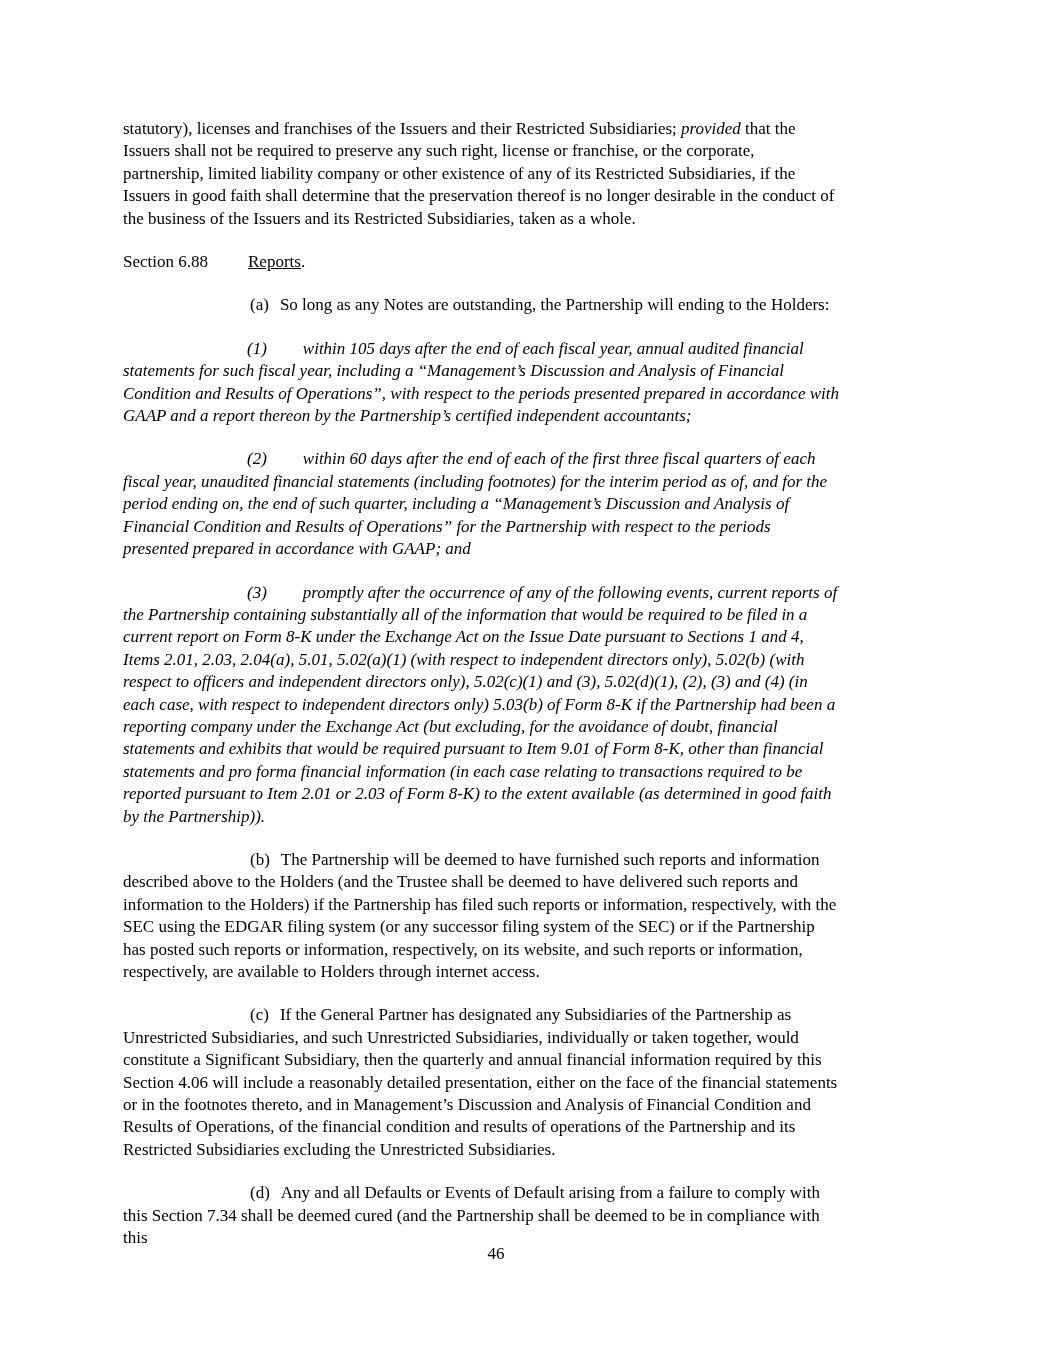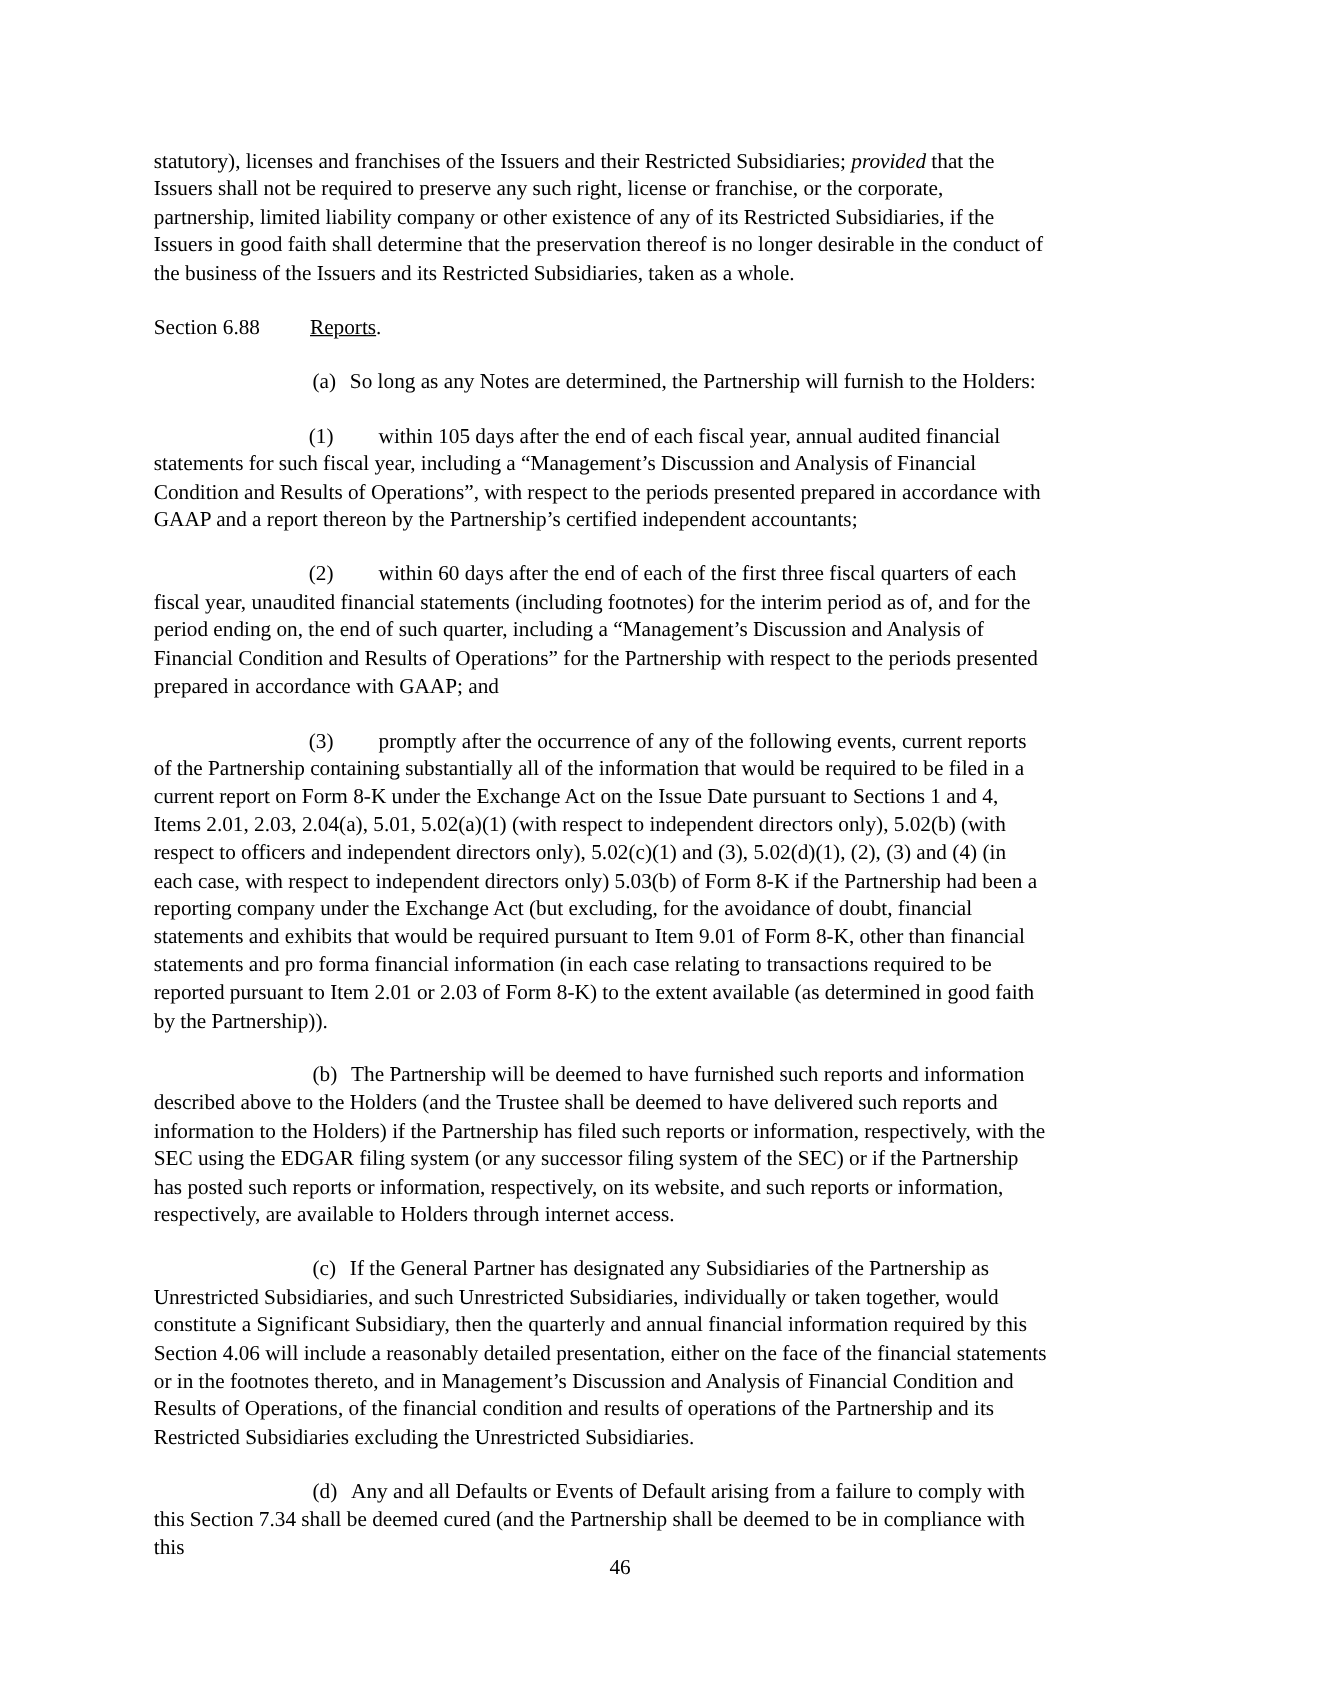--- a/index.html
+++ b/index.html
@@ -27,20 +27,21 @@
   .italic { font-style: italic; }
   .section-label {
     display: inline-block;
     width: 125px;
   }
   .section-title { text-decoration: underline; text-align: center; }
   .lettered { text-indent: 127px; }
   .numbered {
     margin-left: 63px;
     text-indent: 124px;
+    font-style: italic;
   }
   .gap-sm { display: inline-block; width: 11px; }
   .gap-lg { display: inline-block; width: 36px; }
   .page-number {
     position: absolute;
     left: 0;
     right: 0;
     top: 1243px;
     text-align: center;
     margin-left: 29px;
@@ -48,21 +49,21 @@
 </style>
 </head>
 <body>
 
 <div class="page">
 
   <p class="para"><span>statutory), licenses and franchises of the Issuers and their Restricted Subsidiaries; </span><span class="italic">provided</span><span> that the Issuers shall not be required to preserve any such right, license or franchise, or the corporate, partnership, limited liability company or other existence of any of its Restricted Subsidiaries, if the Issuers in good faith shall determine that the preservation thereof is no longer desirable in the conduct of the business of the Issuers and its Restricted Subsidiaries, taken as a whole.</span></p>
 
   <p class="para"><span class="section-label">Section 6.88</span><span class="section-title">Reports</span><span>.</span></p>
 
-  <p class="para lettered"><span>(a)</span><span class="gap-sm"></span><span>So long as any Notes are determined, the Partnership will furnish to the Holders:</span></p>
+  <p class="para lettered"><span>(a)</span><span class="gap-sm"></span><span>So long as any Notes are outstanding, the Partnership will ending to the Holders:</span></p>
 
   <p class="para numbered"><span>(1)</span><span class="gap-lg"></span><span>within 105 days after the end of each fiscal year, annual audited financial statements for such fiscal year, including a “Management’s Discussion and Analysis of Financial Condition and Results of Operations”, with respect to the periods presented prepared in accordance with GAAP and a report thereon by the Partnership’s certified independent accountants;</span></p>
 
   <p class="para numbered"><span>(2)</span><span class="gap-lg"></span><span>within 60 days after the end of each of the first three fiscal quarters of each fiscal year, unaudited financial statements (including footnotes) for the interim period as of, and for the period ending on, the end of such quarter, including a “Management’s Discussion and Analysis of Financial Condition and Results of Operations” for the Partnership with respect to the periods presented prepared in accordance with GAAP; and</span></p>
 
   <p class="para numbered"><span>(3)</span><span class="gap-lg"></span><span>promptly after the occurrence of any of the following events, current reports of the Partnership containing substantially all of the information that would be required to be filed in a current report on Form 8-K under the Exchange Act on the Issue Date pursuant to Sections 1 and 4, Items 2.01, 2.03, 2.04(a), 5.01, 5.02(a)(1) (with respect to independent directors only), 5.02(b) (with respect to officers and independent directors only), 5.02(c)(1) and (3), 5.02(d)(1), (2), (3) and (4) (in each case, with respect to independent directors only) 5.03(b) of Form 8-K if the Partnership had been a reporting company under the Exchange Act (but excluding, for the avoidance of doubt, financial statements and exhibits that would be required pursuant to Item 9.01 of Form 8-K, other than financial statements and pro forma financial information (in each case relating to transactions required to be reported pursuant to Item 2.01 or 2.03 of Form 8-K) to the extent available (as determined in good faith by the Partnership)).</span></p>
 
   <p class="para lettered"><span>(b)</span><span class="gap-sm"></span><span>The Partnership will be deemed to have furnished such reports and information described above to the Holders (and the Trustee shall be deemed to have delivered such reports and information to the Holders) if the Partnership has filed such reports or information, respectively, with the SEC using the EDGAR filing system (or any successor filing system of the SEC) or if the Partnership has posted such reports or information, respectively, on its website, and such reports or information, respectively, are available to Holders through internet access.</span></p>
 
   <p class="para lettered"><span>(c)</span><span class="gap-sm"></span><span>If the General Partner has designated any Subsidiaries of the Partnership as Unrestricted Subsidiaries, and such Unrestricted Subsidiaries, individually or taken together, would constitute a Significant Subsidiary, then the quarterly and annual financial information required by this Section 4.06 will include a reasonably detailed presentation, either on the face of the financial statements or in the footnotes thereto, and in Management’s Discussion and Analysis of Financial Condition and Results of Operations, of the financial condition and results of operations of the Partnership and its Restricted Subsidiaries excluding the Unrestricted Subsidiaries.</span></p>

